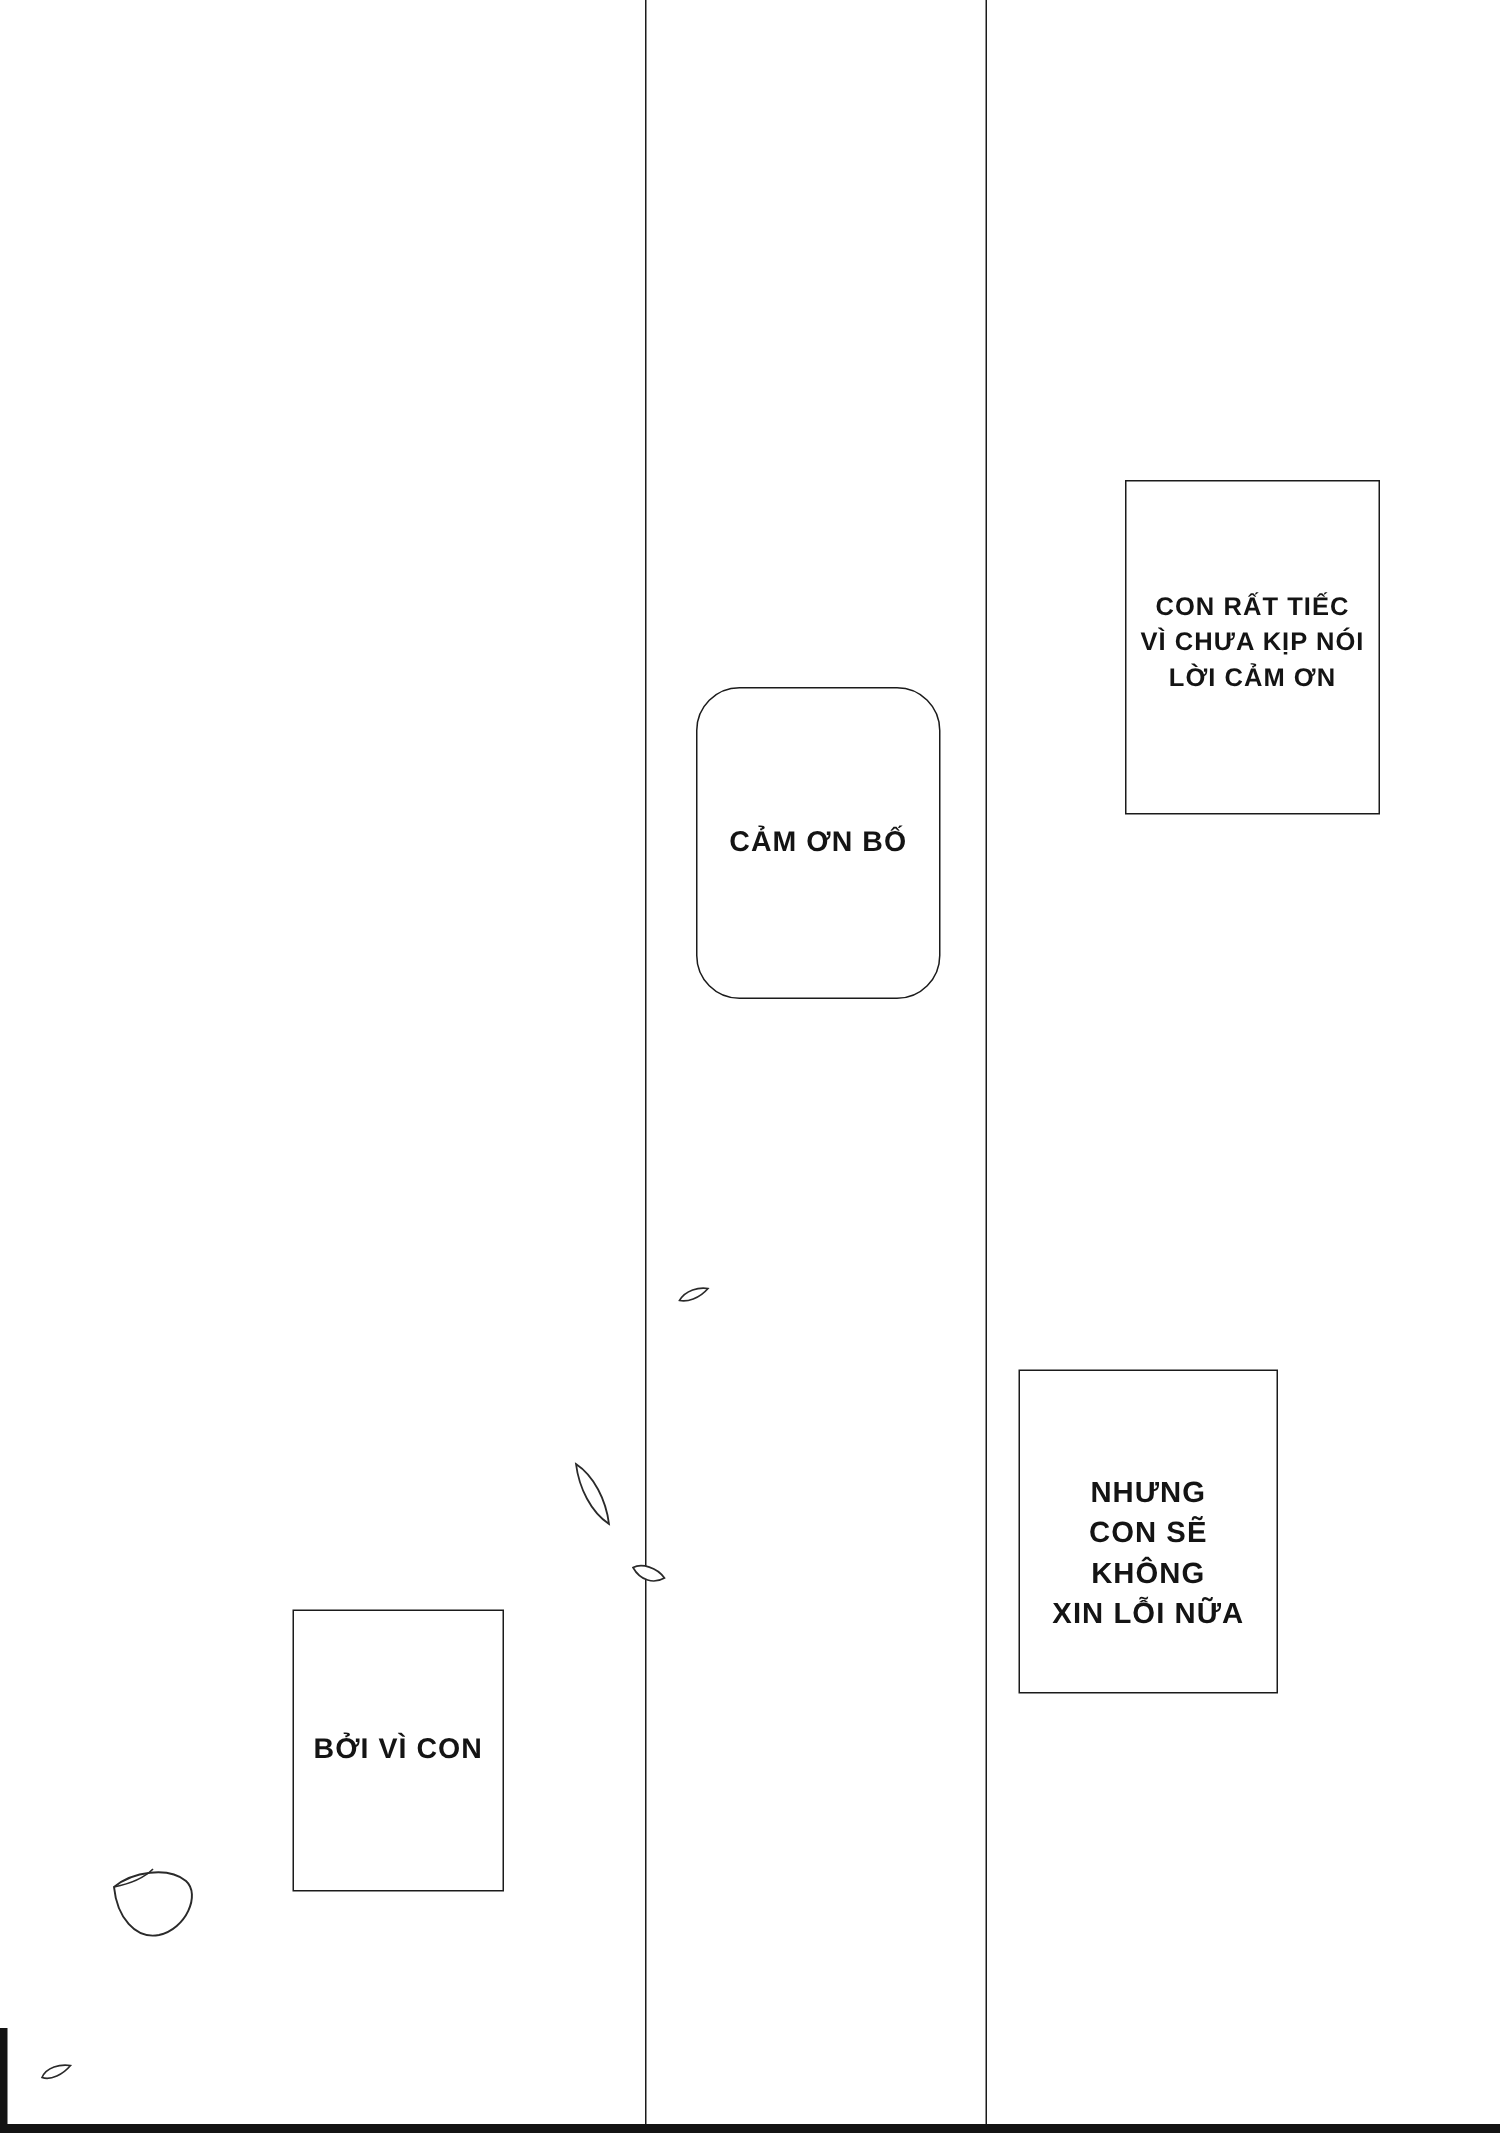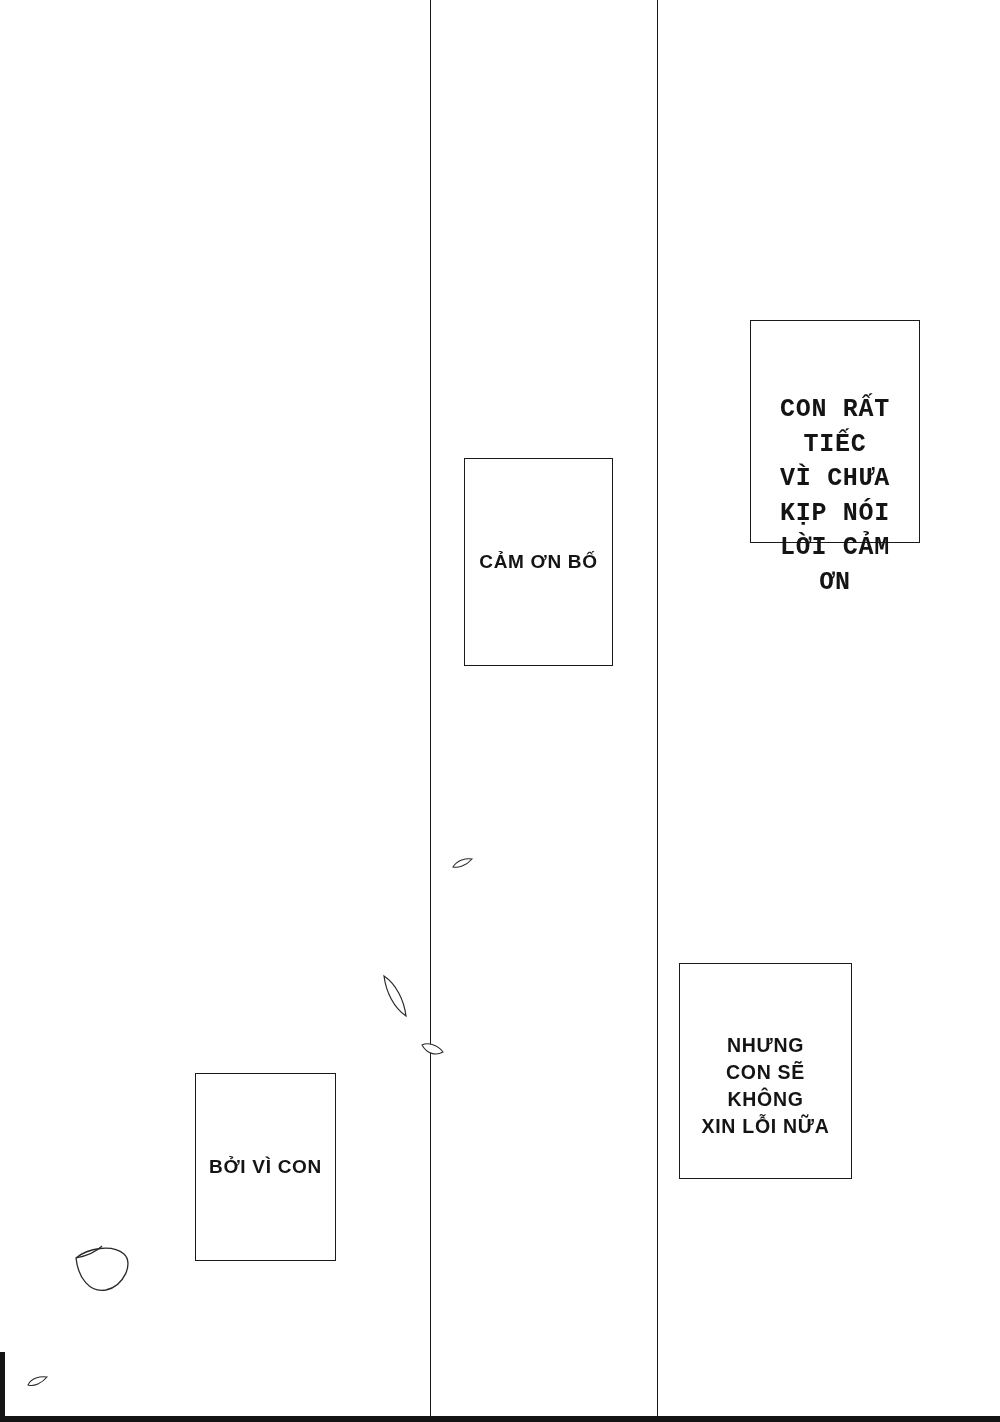--- a/index.html
+++ b/index.html
@@ -61,29 +61,29 @@
     font-weight: 700;
     letter-spacing: 0.7px;
     line-height: 1.38;
     color: #141414;
     font-size: 19px;
     text-transform: uppercase;
     white-space: pre-line;
     padding: 0 6px;
   }
 
-  #box-thanks { left: 464px; top: 458px; width: 149px; height: 208px; }
+  #box-thanks { left: 464px; top: 458px; width: 163px; height: 208px; border-radius: 29px; }
   #box-thanks .txt { font-size: 19px; }
 
   #box-sorry { left: 750px; top: 320px; width: 170px; height: 223px; }
-  #box-sorry .txt { font-size: 25px; font-family: Liberation Mono, monospace; }
+  #box-sorry .txt { font-size: 17px; }
   
   #box-sorry { align-items: flex-start; padding-top: 72px; }
 
-  #box-but { left: 679px; top: 963px; width: 173px; height: 216px; }
+  #box-but { left: 679px; top: 913px; width: 173px; height: 216px; }
   #box-but { align-items: flex-start; padding-top: 68px; }
   #box-but .txt { font-size: 19.5px; }
 
   #box-because { left: 195px; top: 1073px; width: 141px; height: 188px; }
   #box-because .txt { font-size: 19px; }
 
   
   .leaf { position: absolute; }
   .leaf svg { display: block; overflow: visible; }
 </style>

